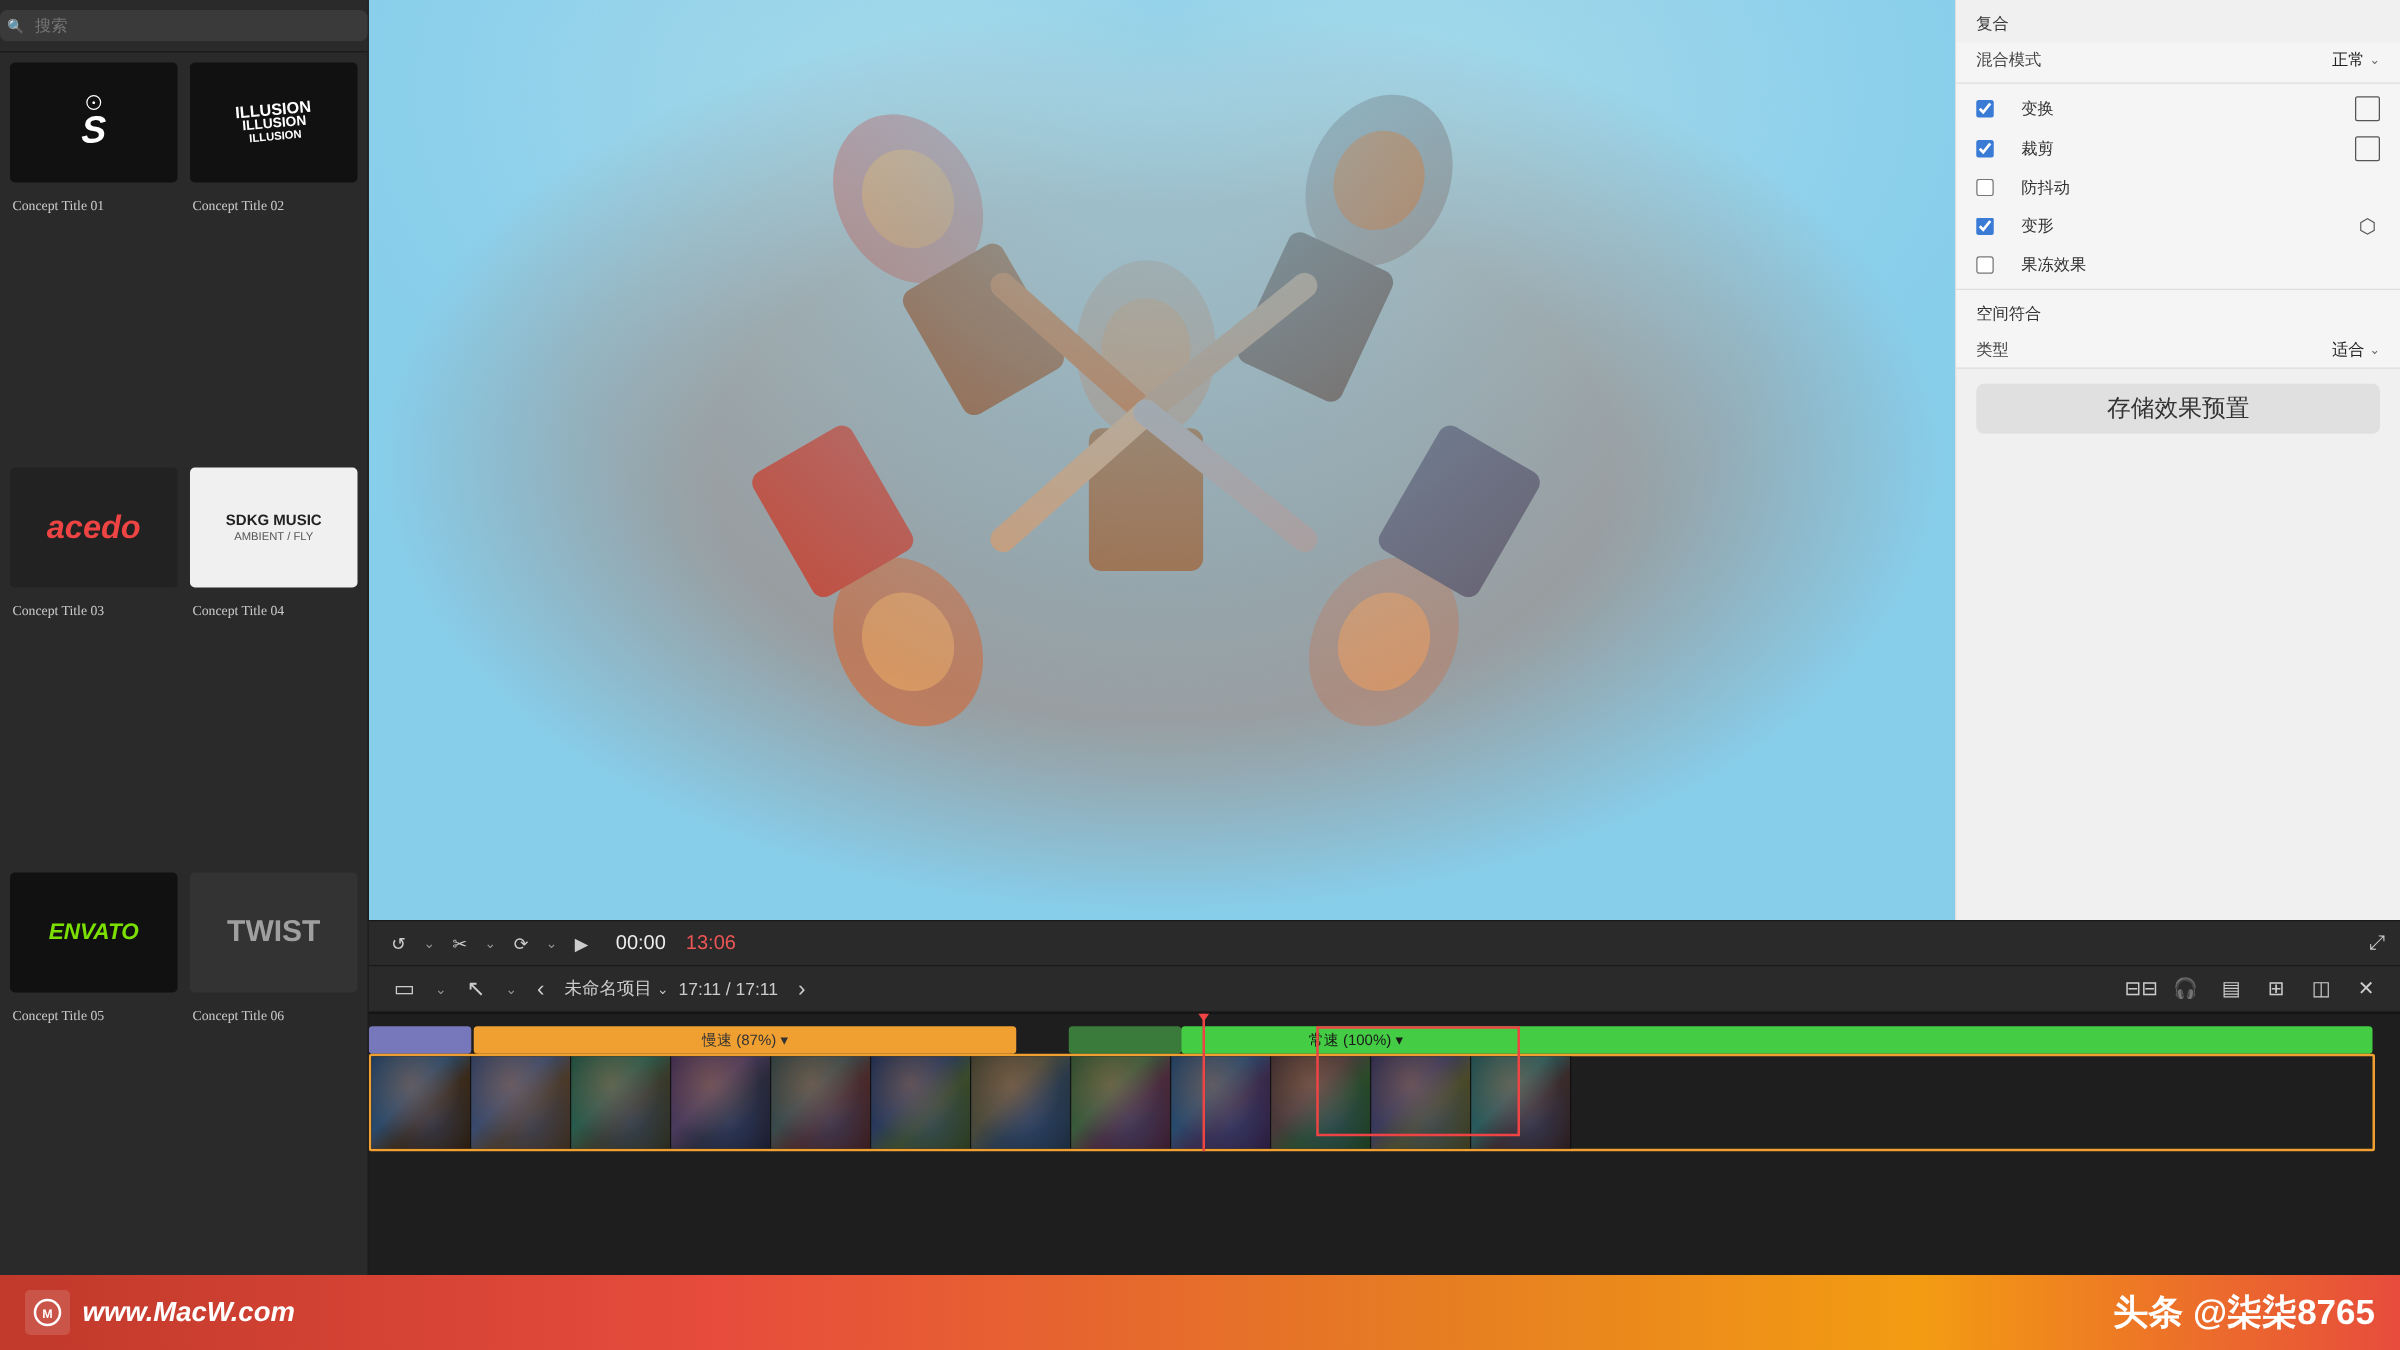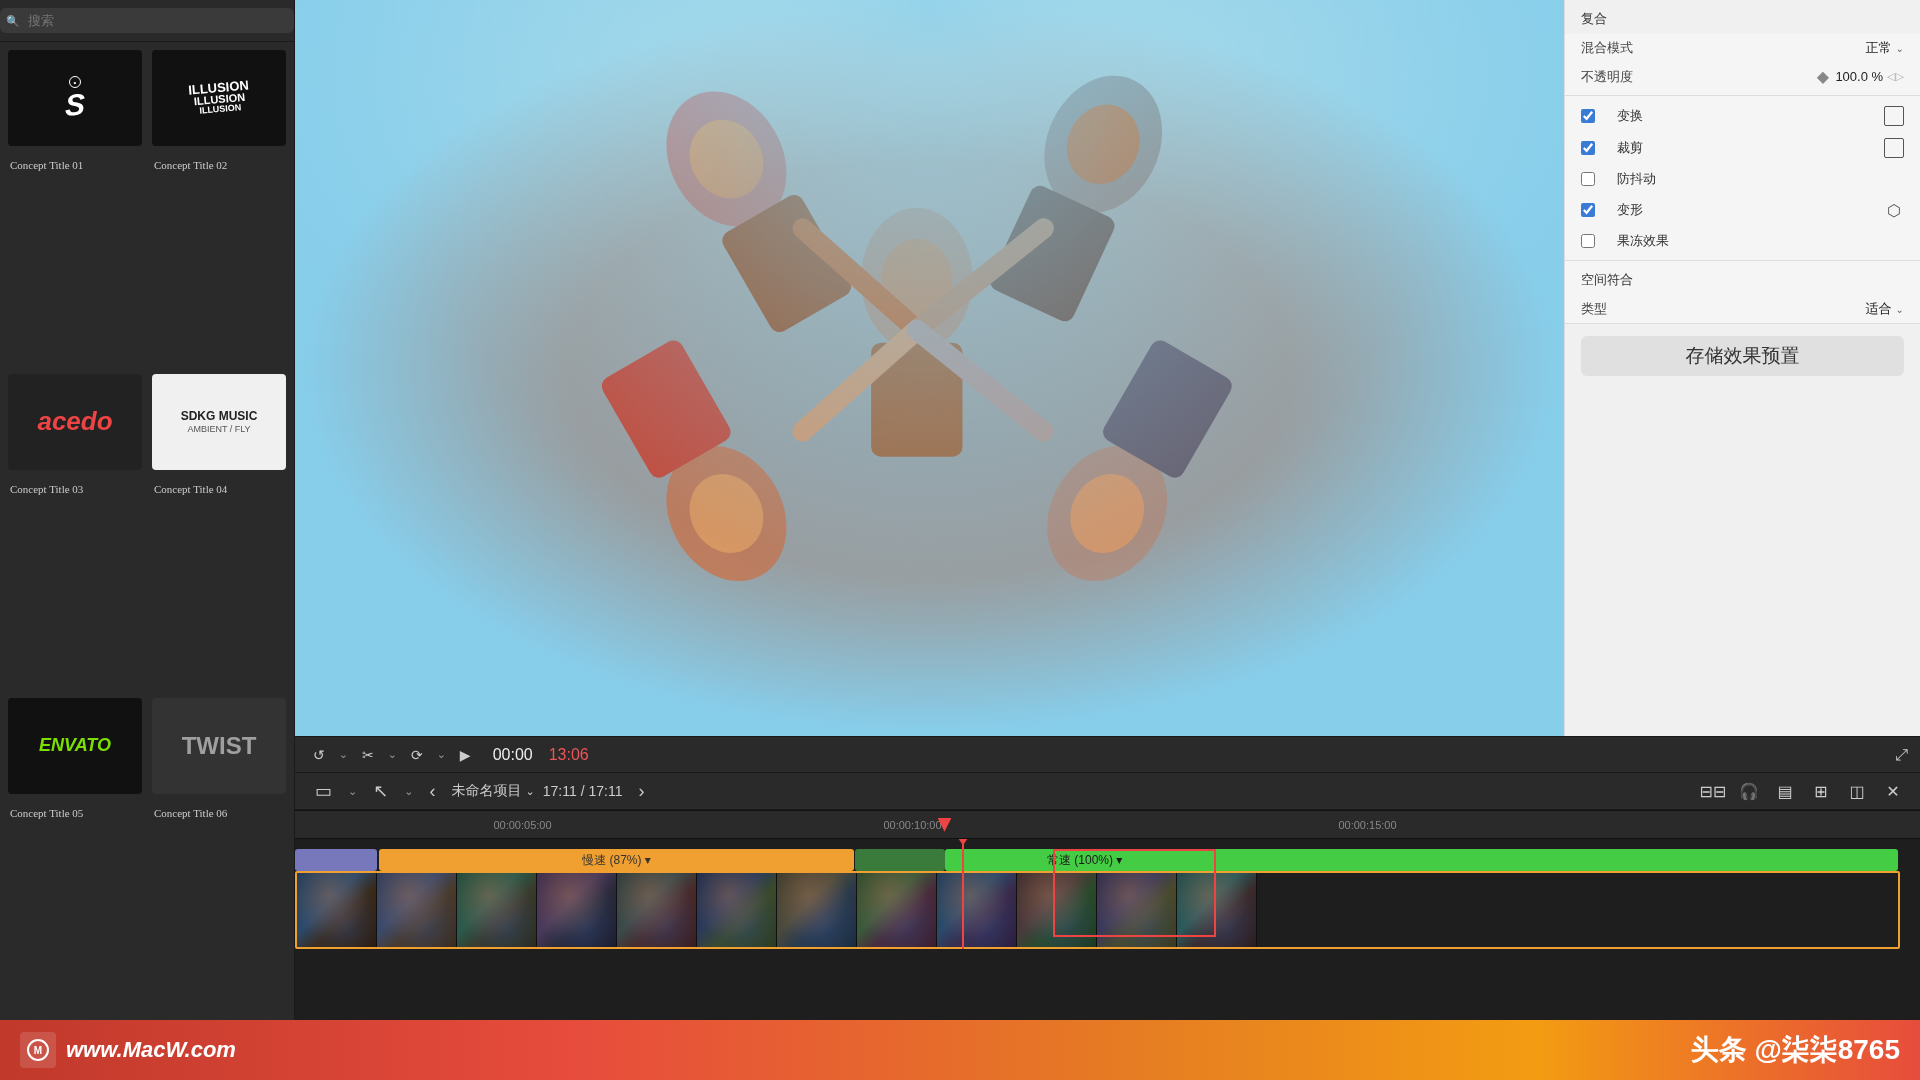--- a/index.html
+++ b/index.html
@@ -621,28 +621,20 @@
           <div class="inspector-section-title">复合</div>
 
           <div class="inspector-row">
             <span class="inspector-label">混合模式</span>
             <span class="inspector-value">
               <span>正常</span>
               <span class="dropdown-arrow">⌄</span>
             </span>
           </div>
 
-          <div class="inspector-row">
-            <span class="inspector-label">不透明度</span>
-            <span class="inspector-value">
-              <span class="opacity-diamond">◆</span>
-              <span class="percent-value">100.0 %</span>
-              <span style="font-size:11px;color:#aaa;">◁▷</span>
-            </span>
-          </div>
 
           <div class="inspector-divider"></div>
 
           <div class="checkbox-row">
             <input type="checkbox" id="cb-transform" checked="" style="">
             <label class="checkbox-label" for="cb-transform">变换</label>
             <span class="square-icon"></span>
           </div>
 
           <div class="checkbox-row">
@@ -718,35 +710,26 @@
         <div class="tool-icon">🎧</div>
         <div class="tool-icon">▤</div>
         <div class="tool-icon">⊞</div>
         <div class="tool-icon">◫</div>
         <div class="tool-icon">✕</div>
       </div>
     </div>
 
     <div class="timeline-area">
 
-      <div class="timeline-ruler">
-        <span class="ruler-mark" style="left: 14%;">00:00:05:00</span>
-        <span class="ruler-mark" style="left: 38%;">00:00:10:00</span>
-        <span class="ruler-mark" style="left: 66%;">00:00:15:00</span>
-
-        <div style="position:absolute;left:calc(38% + 25px);top:0;width:14px;height:100%;display:flex;align-items:center;">
-          <div style="width:14px;height:14px;background:#e44;clip-path:polygon(0 0,100% 0,50% 100%);"></div>
-        </div>
-      </div>
 
       <div class="timeline-tracks">
 
         <div style="position:absolute;top:10px;left:0;width:82px;height:22px;background:#7777bb;border-radius:3px;"></div>
 
-        <div style="position:absolute;top:10px;left:84px;width:475px;height:22px;background:#f0a030;border-radius:3px;display:flex;align-items:center;justify-content:center;font-size:12px;color:#333;font-weight:500;">
+        <div style="position:absolute;top:10px;left:84px;width:434px;height:22px;background:#f0a030;border-radius:3px;display:flex;align-items:center;justify-content:center;font-size:12px;color:#333;font-weight:500;">
           <span>慢速 (87%) ▾</span>
         </div>
 
         <div style="position:absolute;top:10px;left:560px;width:90px;height:22px;background:#3a7a3a;border-radius:3px;"></div>
 
         <div style="position:absolute;top:10px;left:650px;right:22px;height:22px;background:#44cc44;border-radius:3px;display:flex;align-items:center;padding-left:12px;font-size:12px;color:#1a1a1a;font-weight:500;">
           <span style="margin-left:90px;">常速 (100%) ▾</span>
         </div>
 
         <div class="filmstrip">

